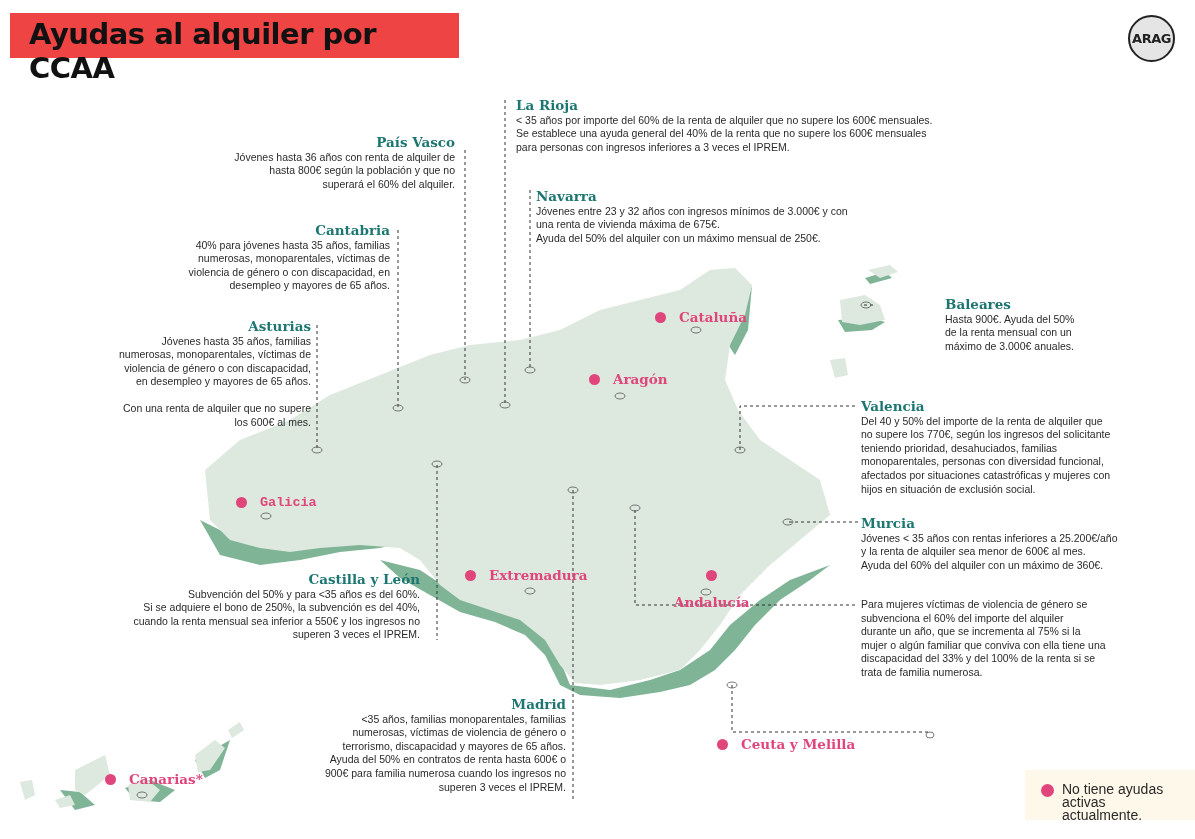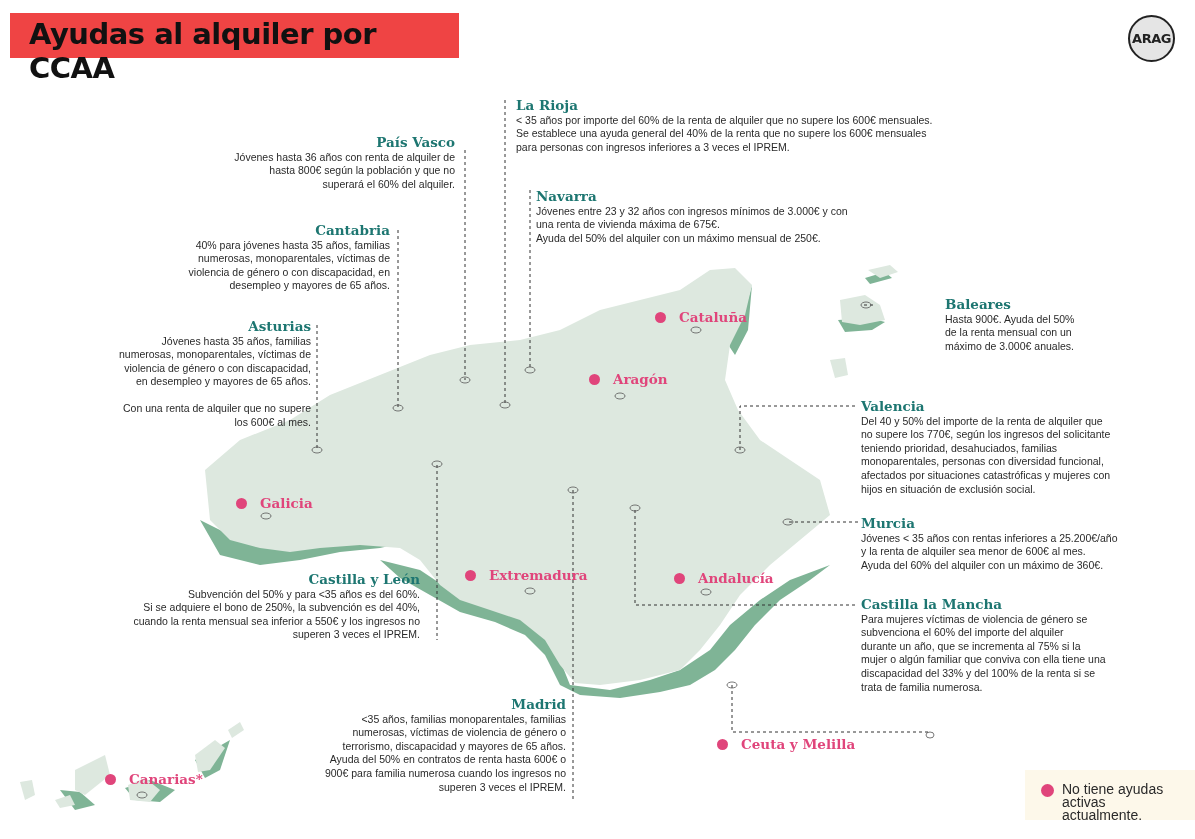--- a/index.html
+++ b/index.html
@@ -154,21 +154,20 @@
 </div>
 
 <div class="region" style="left:861px;top:517px;width:300px;">
   <h3>Murcia</h3>
   <p>Jóvenes &lt; 35 años con rentas inferiores a 25.200€/año</p>
   <p>y la renta de alquiler sea menor de 600€ al mes.</p>
   <p>Ayuda del 60% del alquiler con un máximo de 360€.</p>
 </div>
 
 <div class="region" style="left:861px;top:598px;width:300px;">
-  <h3>Castilla la Mancha</h3>
   <p>Para mujeres víctimas de violencia de género se</p>
   <p>subvenciona el 60% del importe del alquiler</p>
   <p>durante un año, que se incrementa al 75% si la</p>
   <p>mujer o algún familiar que conviva con ella tiene una</p>
   <p>discapacidad del 33% y del 100% de la renta si se</p>
   <p>trata de familia numerosa.</p>
 </div>
 
 <div class="region right" style="left:110px;top:573px;width:310px;">
   <h3>Castilla y León</h3>
@@ -189,29 +188,29 @@
 </div>
 
 <div class="nolab" style="left:655px;top:309px;">
     <span class="dot"></span>
     <span>Cataluña</span>
   </div>
 <div class="nolab" style="left:589px;top:371px;">
     <span class="dot"></span>
     <span>Aragón</span>
   </div>
-<div class="nolab" style="left:236px;top:495px;">
+<div class="nolab" style="left:236px;top:495px;font-family:Liberation Mono, monospace;">
     <span class="dot"></span>
     <span>Galicia</span>
   </div>
 <div class="nolab" style="left:465px;top:567px;">
     <span class="dot"></span>
     <span>Extremadura</span>
   </div>
-<div class="nolab" style="left:674px;top:570px;">
+<div class="nolab" style="left:674px;top:570px;flex-direction:column;">
     <span class="dot"></span>
     <span>Andalucía</span>
   </div>
 <div class="nolab" style="left:717px;top:736px;">
     <span class="dot"></span>
     <span>Ceuta y Melilla</span>
   </div>
 <div class="nolab" style="left:105px;top:771px;">
     <span class="dot"></span>
     <span>Canarias*</span>

